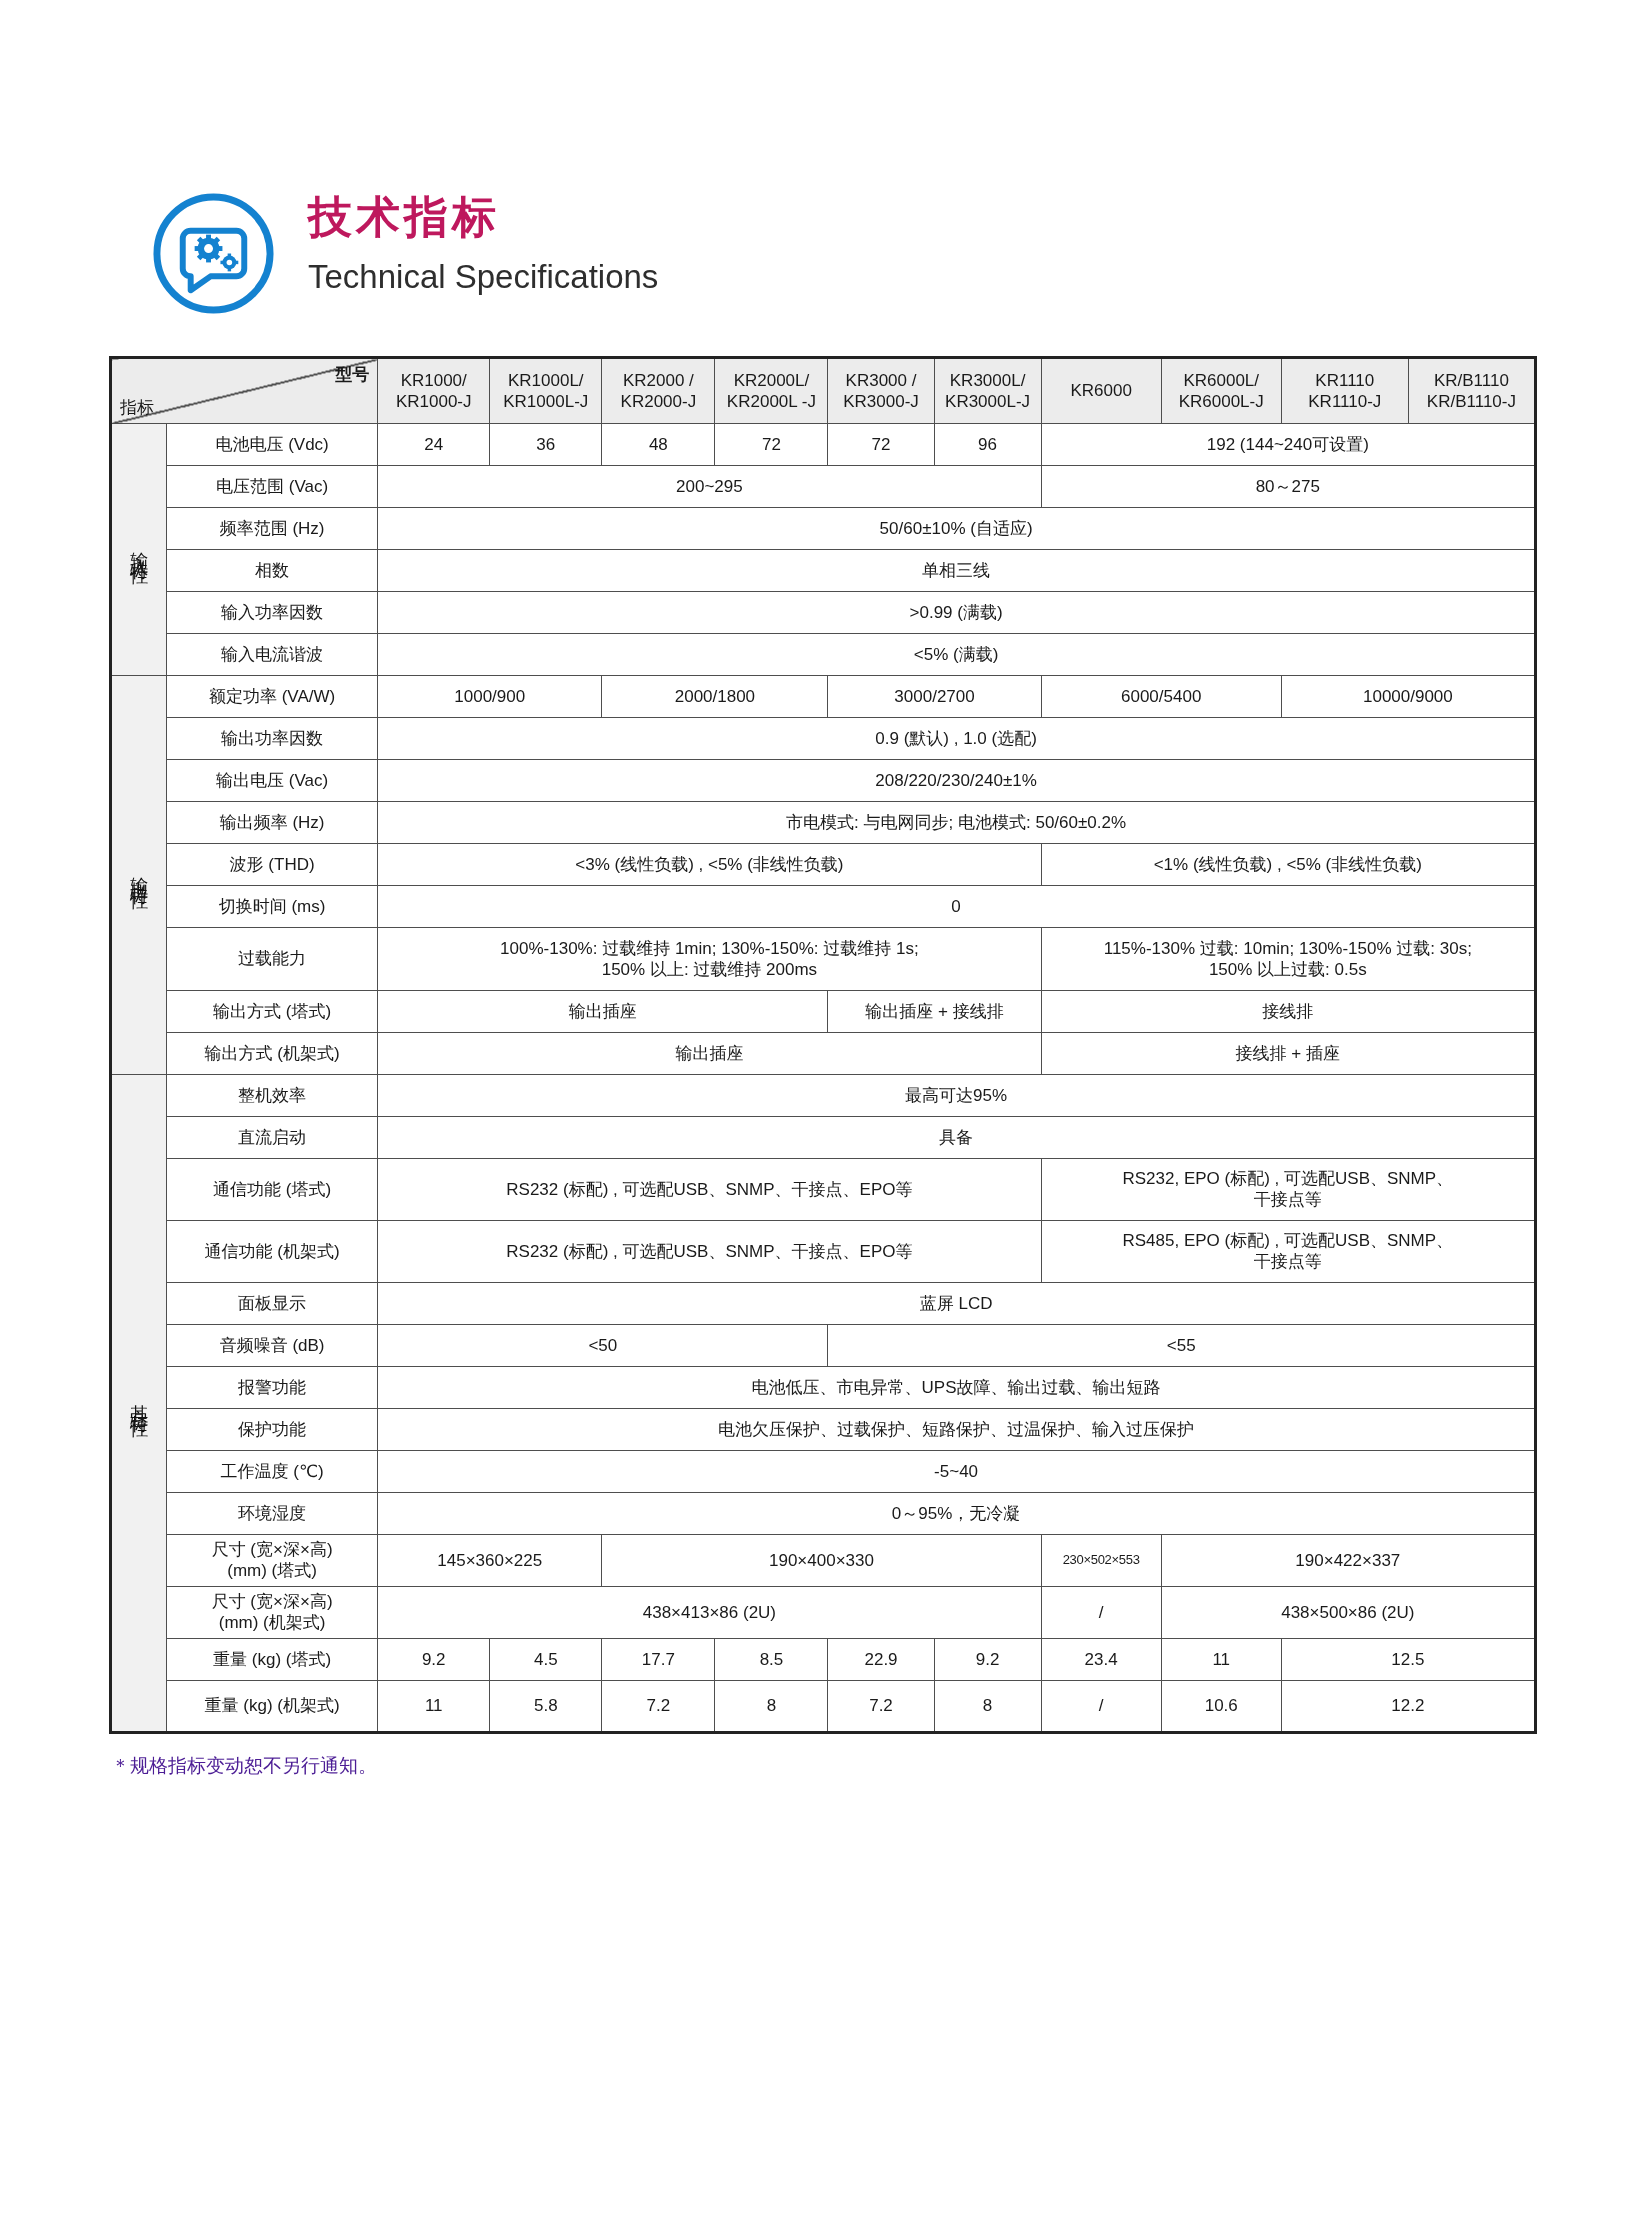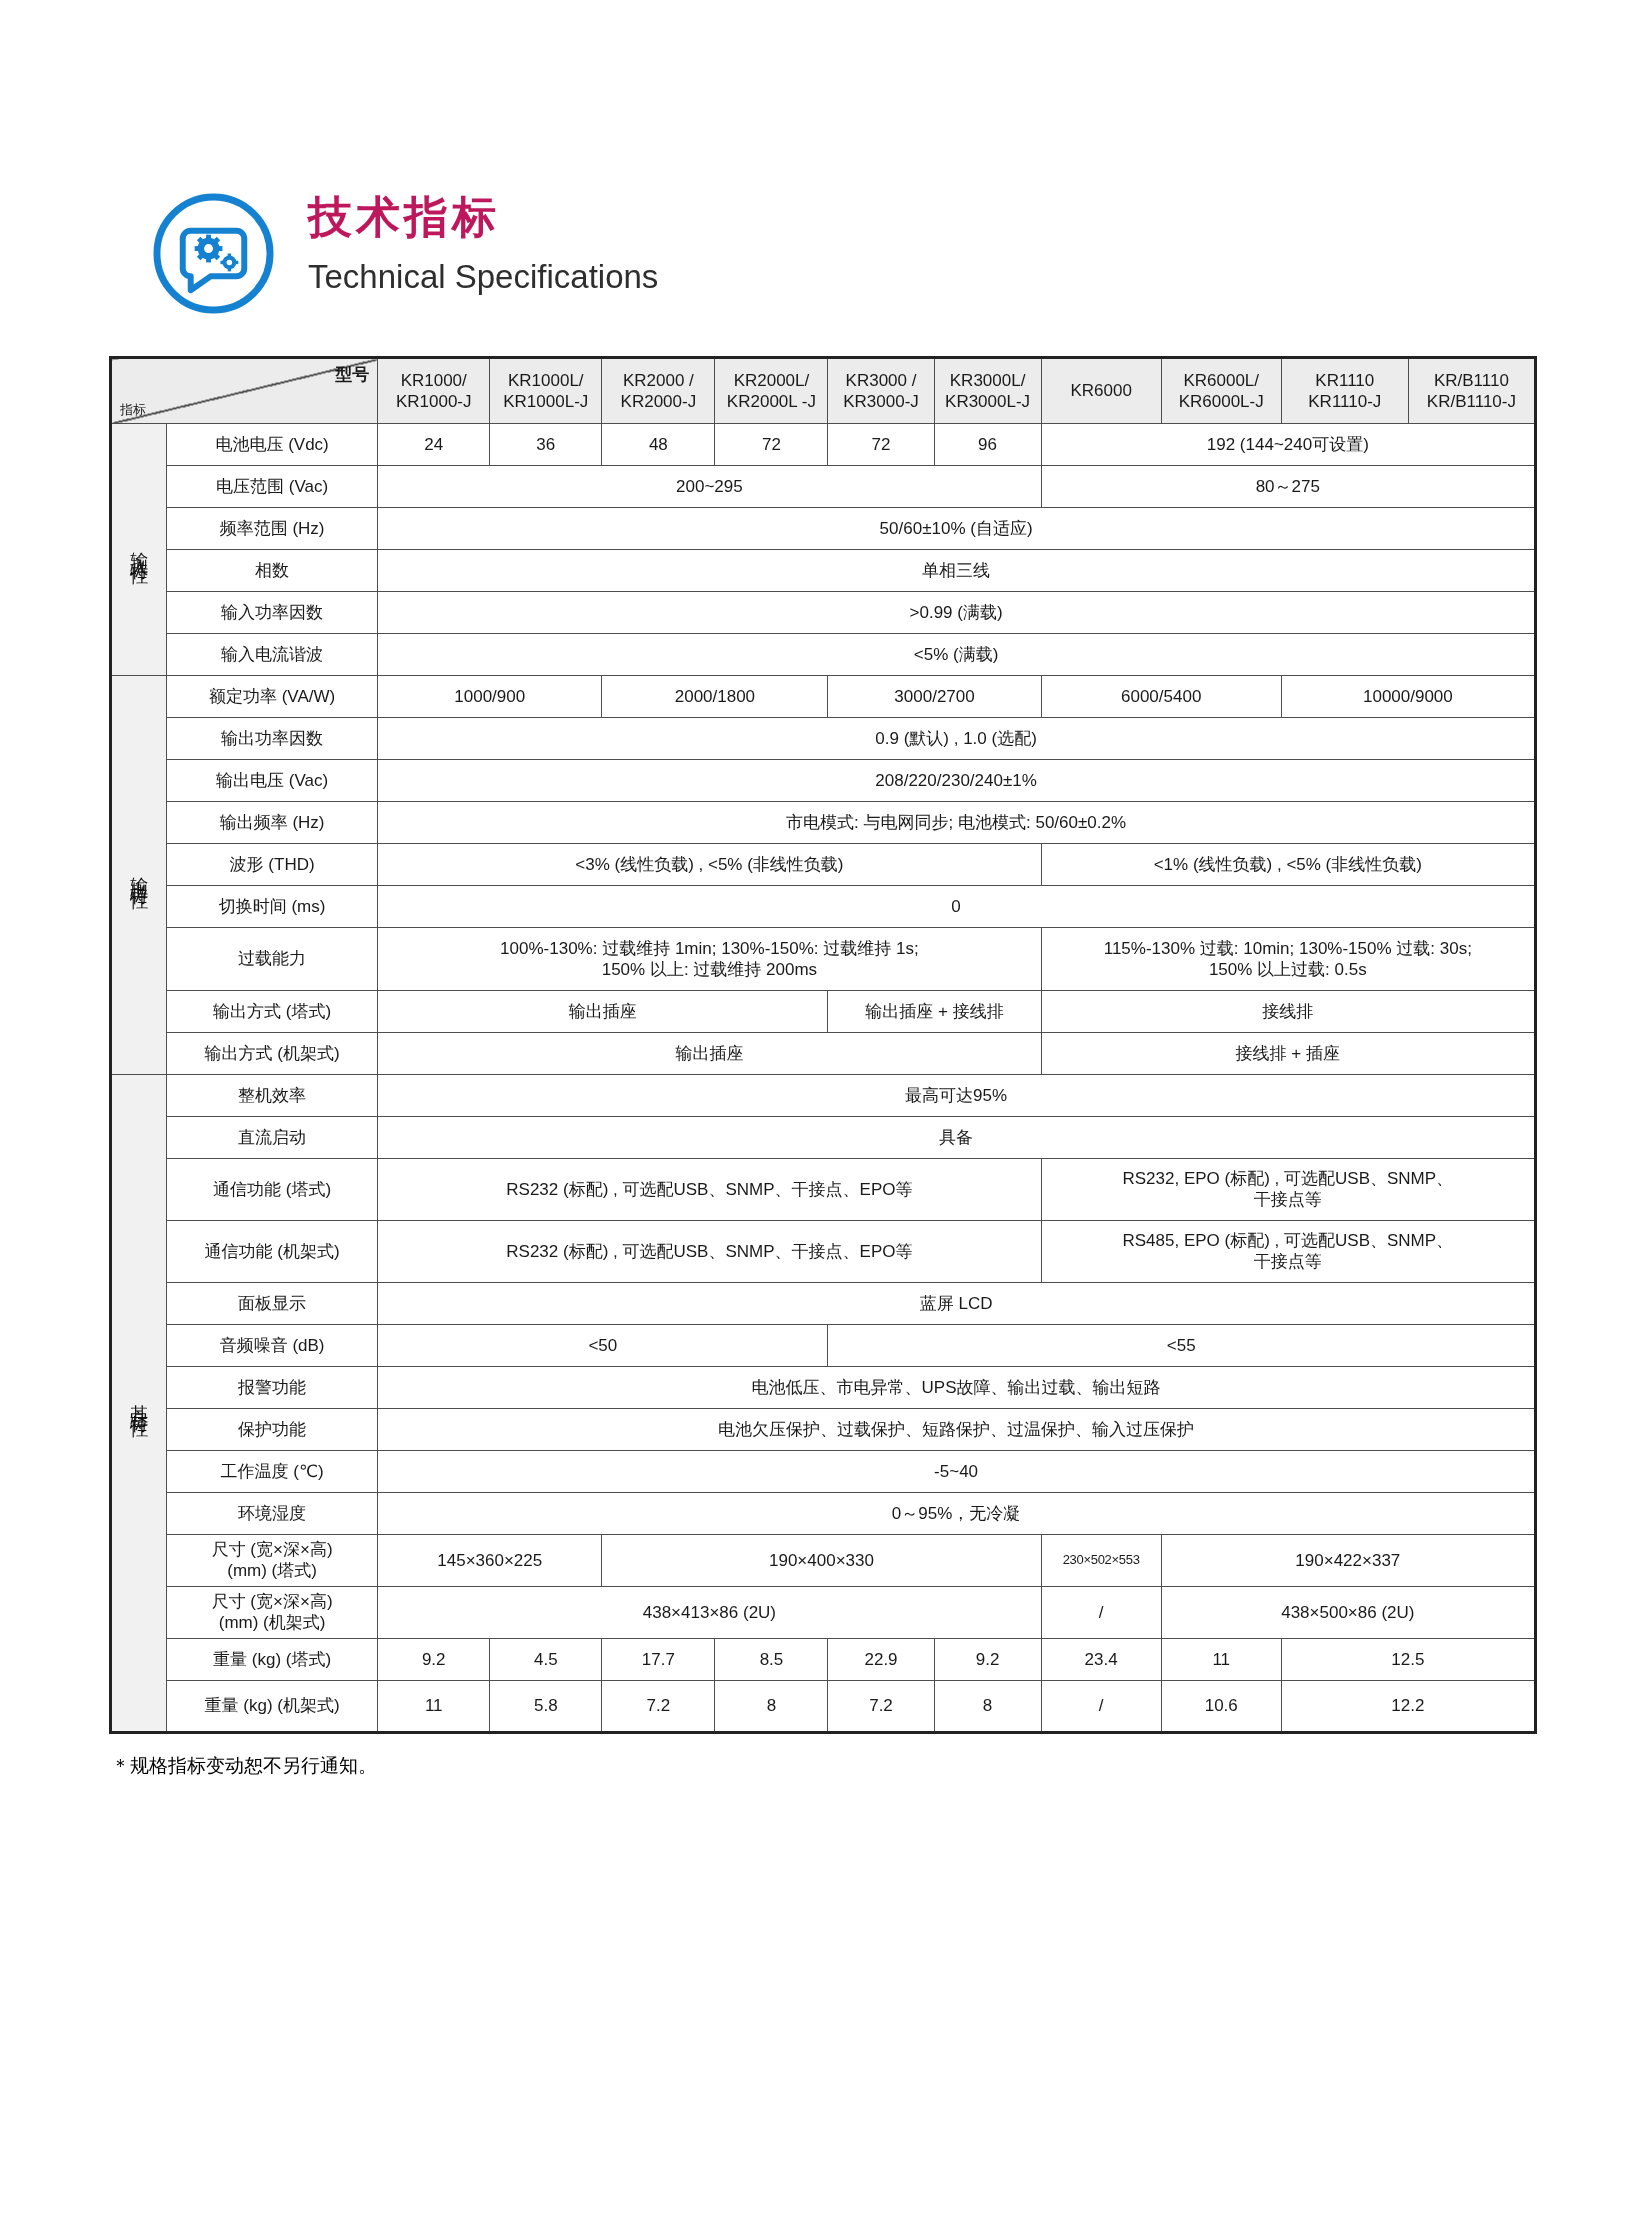--- a/index.html
+++ b/index.html
@@ -29,24 +29,24 @@
   .vert{writing-mode:vertical-lr;text-orientation:upright;letter-spacing:5px;font-size:18px;color:#111;display:inline-block;}
   td.lbl{white-space:pre-line;}
   td.val{white-space:pre-line;}
   td.small{font-size:13px;letter-spacing:-0.3px;padding:2px 1px;margin-top:45px;}
 
   
   th.corner{position:relative;padding:0;
     background-image:linear-gradient(to bottom right,transparent calc(50% - 1px),#4e4e4e calc(50% - 1px),#4e4e4e calc(50% + 1px),transparent calc(50% + 1px));
     background-color:#ececec;}
   .corner-model{position:absolute;top:5px;right:8px;font-size:17px;font-weight:bold;}
-  .corner-spec{position:absolute;bottom:5px;left:8px;font-size:13px;font-family:Liberation Serif, serif;}
-
-  
-  .footnote{position:absolute;left:111px;top:1753px;font-size:19px;color:#000000;}
+  .corner-spec{position:absolute;bottom:5px;left:8px;font-size:17px;font-family:Liberation Serif, serif;}
+
+  
+  .footnote{position:absolute;left:111px;top:1753px;font-size:19px;color:#4c1d95;}
 </style>
 </head>
 <body>
 
 <div class="page">
 
   <div class="doc-header">
     <div class="icon-wrap">
       <svg viewBox="0 0 126 126" width="125" height="125">
         <circle cx="63" cy="63" r="57" fill="none" stroke="#1482d0" stroke-width="7"></circle>

